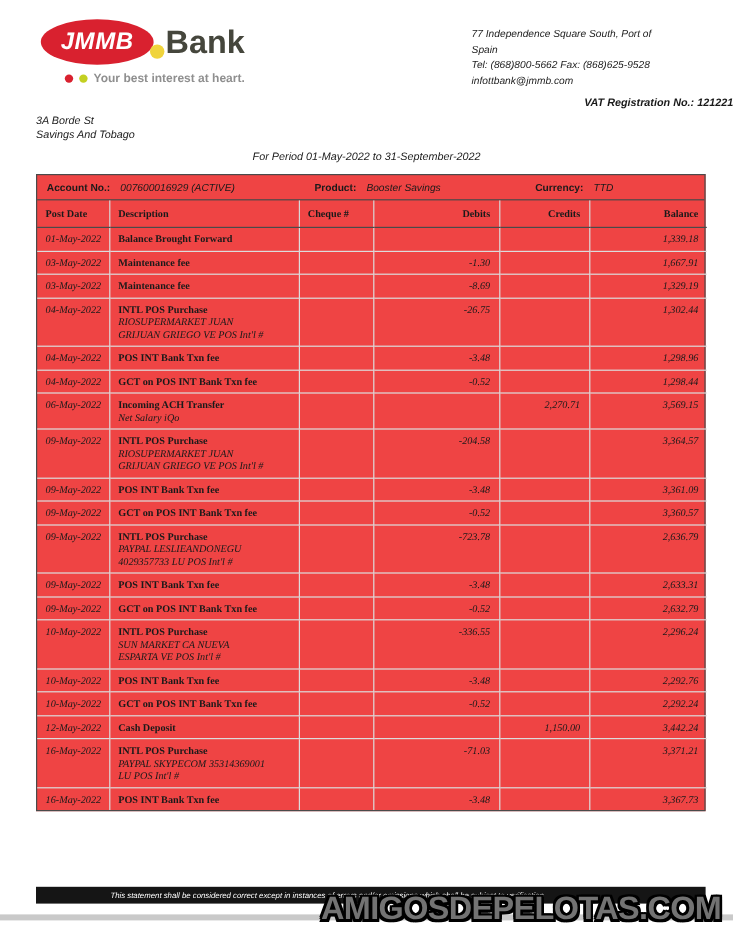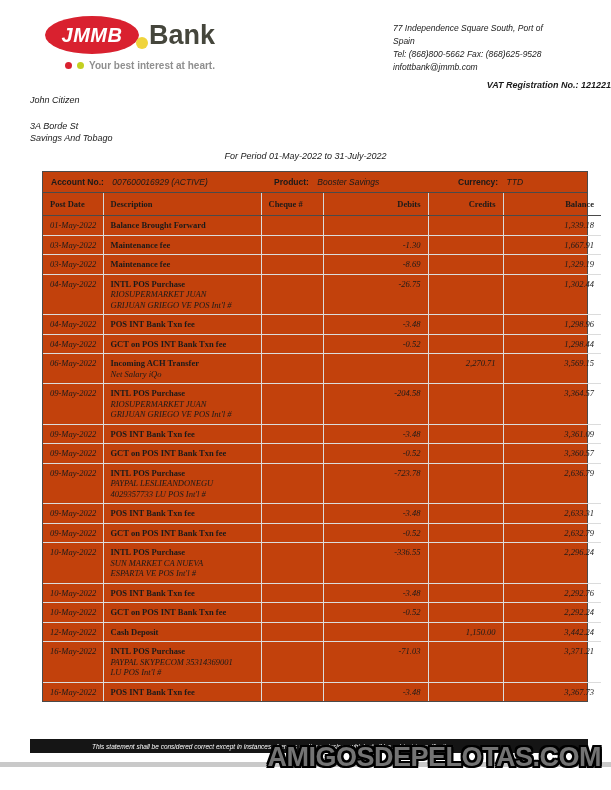--- a/index.html
+++ b/index.html
@@ -9,21 +9,21 @@
     width: 611px;
     height: 790px;
     margin: 0 auto;
     background: #ffffff;
     overflow: hidden;
     font-family: "Liberation Sans", sans-serif;
     color: #1a1a1a;
   }
 
   
-  .header { display: flex; justify-content: space-between; padding: 16px 22px 0 45px; gap: 11px; }
+  .header { display: flex; justify-content: space-between; padding: 16px 22px 0 34px; gap: 11px; }
   .logo-row { display: flex; align-items: center; }
   .logo-oval {
     width: 94px; height: 38px; background: #d9212f; border-radius: 50%;
     display: flex; align-items: center; justify-content: center; flex: none;
   }
   .logo-jmmb { color: #fff; font-style: italic; font-weight: bold; font-size: 20px; letter-spacing: .5px; }
   .yellow-dot { width: 12px; height: 12px; background: #f0d43c; border-radius: 50%; align-self: flex-end; margin: 0 1px 5px -3px; flex: none; }
   .bank-word { font-size: 27px; font-weight: bold; color: #45463c; line-height: 38px; }
   .tagline { margin: 6px 0 0 20px; display: flex; align-items: center; gap: 5px; font-size: 10px; font-weight: bold; color: #8f8f8f; }
   .dot { width: 7px; height: 7px; border-radius: 50%; flex: none; }
@@ -33,21 +33,21 @@
 
   .vat-line { margin-top: 6px; text-align: right; font-style: italic; font-weight: bold; font-size: 9px; }
 
   .customer-block { margin: 4px 0 0 30px; font-style: italic; font-size: 9px; line-height: 12px; }
   .customer-name { margin-bottom: 14px; }
 
   .stmt-title { text-align: center; font-size: 13.5px; font-weight: bold; margin-top: 12px; letter-spacing: .2px; }
   .stmt-period { text-align: center; font-style: italic; font-size: 9px; margin-top: 7px; }
 
   
-  .statement-box { margin: 10px 23px 0 42px; border: 1px solid #4a4a4a; background: #c2410c; }
+  .statement-box { margin: 10px 23px 0 30px; border: 1px solid #4a4a4a; background: #ef4444; }
   .acct-row { display: grid; grid-template-columns: 223px 184px 1fr; padding: 5px 8px; font-size: 8.5px; border-bottom: 1px solid #4a4a4a; align-items: center; }
   .info-label { font-weight: bold; }
   .info-value { font-style: italic; margin-left: 6px; }
 
   table.stmt { width: 100%; border-collapse: collapse; table-layout: fixed; font-size: 8.5px; font-family: Liberation Serif, serif; }
   table.stmt th {
     padding: 6px 7px; font-weight: bold; text-align: left;
     border-bottom: 1px solid #4a4a4a; border-right: 1px solid #d6d6d6;
   }
   table.stmt th:last-child { border-right: none; }
@@ -104,26 +104,25 @@
       <div>77 Independence Square South, Port of</div>
       <div>Spain</div>
       <div>Tel: (868)800-5662 Fax: (868)625-9528</div>
       <div>infottbank@jmmb.com</div>
     </div>
   </div>
 
   <div class="vat-line">VAT Registration No.: 121221</div>
 
   <div class="customer-block">
-    <div class="customer-name">John Citizen</div>
     <div>3A Borde St</div>
     <div>Savings And Tobago</div>
   </div>
 
-  <div class="stmt-period">For Period 01-May-2022 to 31-July-2022</div>
+  <div class="stmt-period">For Period 01-May-2022 to 31-September-2022</div>
 
   <div class="statement-box">
     <div class="acct-row">
       <div>
         <span class="info-label">Account No.:</span>
         <span class="info-value">007600016929 (ACTIVE)</span>
       </div>
       <div>
         <span class="info-label">Product:</span>
         <span class="info-value">Booster Savings</span>

